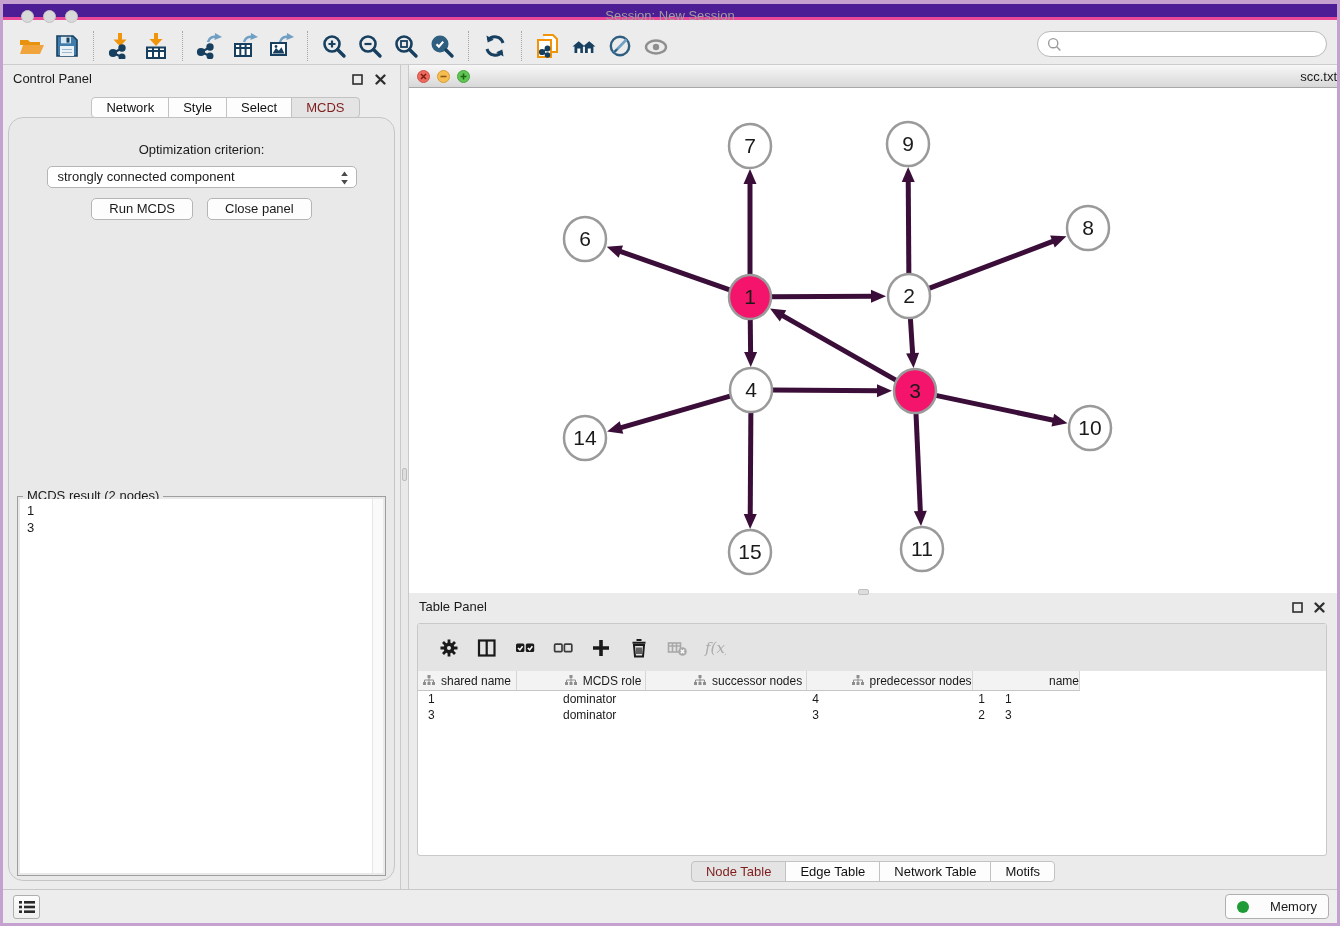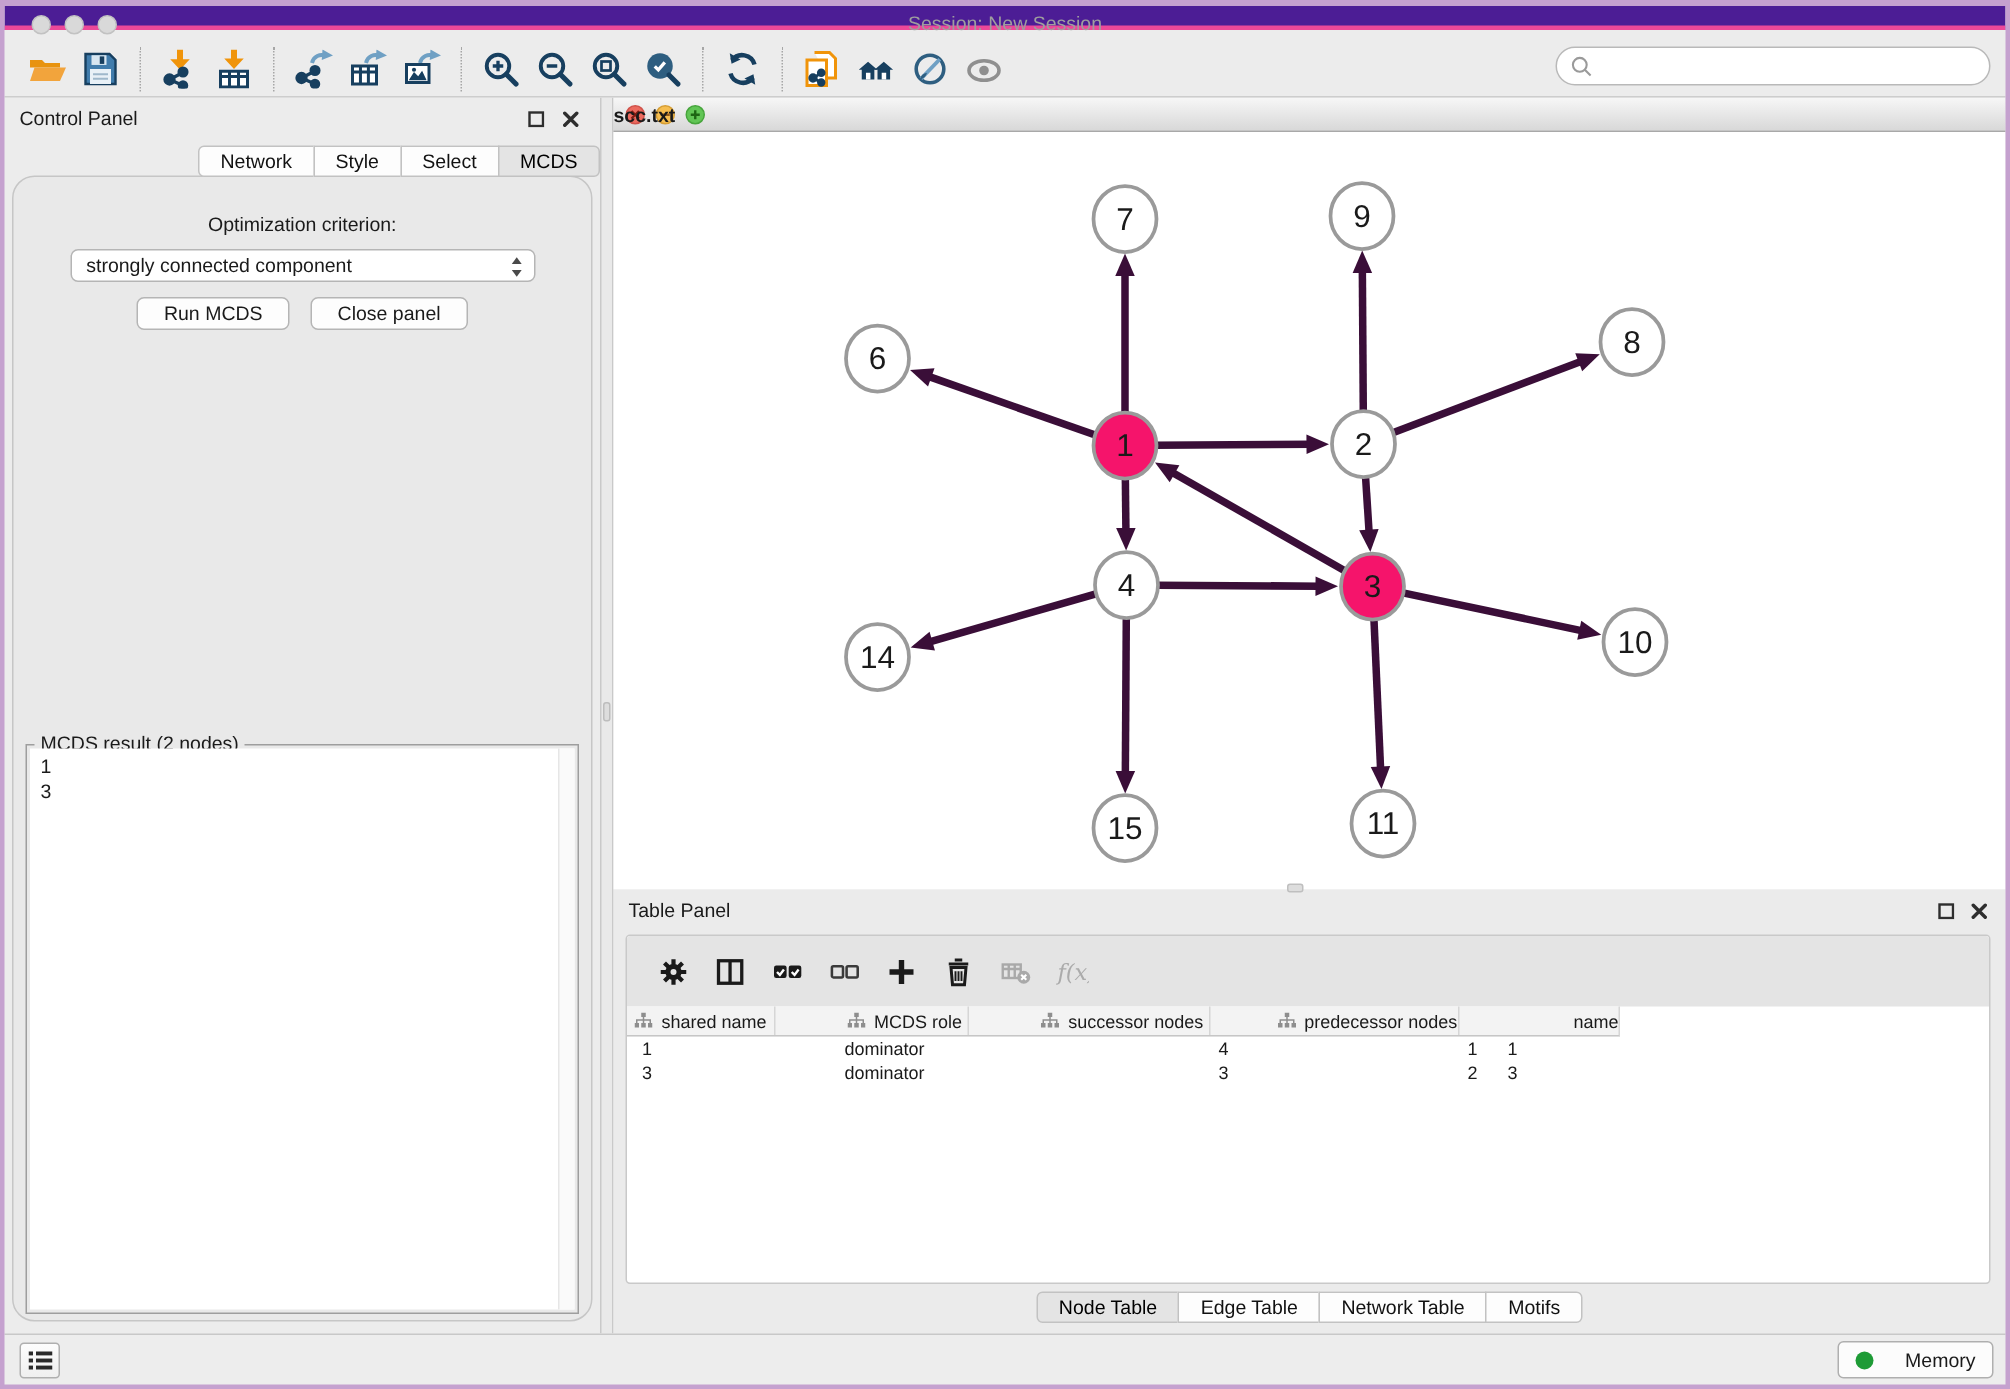--- a/index.html
+++ b/index.html
@@ -22,46 +22,46 @@
   .tb-btn { width:36px; height:30px; display:flex; align-items:center; justify-content:center; }
   .tb-btn svg { width:26px; height:26px; }
   .tb-sep { width:1px; height:30px; border-left:1px dotted #A6A6A6; margin:0 8px; }
   .search-wrap { position:absolute; right:10px; top:3px; width:290px; height:26px; background:#fff; border:1px solid #B9B9B9; border-radius:13px; display:flex; align-items:center; padding-left:9px; }
   .search-wrap input { border:none; outline:none; flex:1; height:20px; font-size:13px; background:transparent; font-family:"Liberation Sans",sans-serif; }
   
   .control-panel { position:absolute; left:3px; top:65px; width:397px; bottom:37px; background:#ECECEC; }
   .cp-header { position:relative; height:28px; }
   .panel-title { position:absolute; left:10px; top:6px; font-size:13px; color:#1A1A1A; }
   .win-ctl { position:absolute; top:8px; width:13px; height:13px; display:flex; align-items:center; justify-content:center; cursor:default; }
-  .cp-tabs { position:absolute; top:32px; left:0; right:0; display:flex; justify-content:flex-end; z-index:2;padding-left:48px; }
+  .cp-tabs { position:absolute; top:32px; left:0; right:0; display:flex; justify-content:center; z-index:2;padding-left:48px; }
   .seg { height:21px; line-height:19px; padding:0 14px; background:#FDFDFD; border:1px solid #C2C2C2; margin-left:-1px; font-size:13px; color:#111; text-align:center; }
   .seg:first-child { border-radius:4px 0 0 4px; margin-left:0; }
   .seg:last-child { border-radius:0 4px 4px 0; }
-  .seg-sel { background:#E4E4E4; color:#000000; }
+  .seg-sel { background:#E4E4E4; color:#7f1d1d; }
   .cp-body { position:absolute; top:52px; left:5px; right:5px; bottom:8px; background:#E9E9E9; border:1px solid #C6C6C6; border-radius:15px; }
   .opt-label { text-align:center; margin-top:24px; font-size:13px; }
   .criterion-select { position:relative; width:310px; height:22px; margin:9px auto 0 auto; background:#fff; border:1px solid #B5B5B5; border-radius:5px; line-height:20px; padding-left:10px; font-size:13px; }
   .criterion-select .chev { position:absolute; right:7px; top:4px; }
   .cp-buttons { display:flex; justify-content:center; gap:14px; margin-top:10px; }
   .btn { height:22px; line-height:20px; padding:0 17px; background:#FDFDFD; border:1px solid #B5B5B5; border-radius:5px; font-size:13px; }
   .result-group { position:absolute; left:8px; top:378px; right:8px; bottom:4px; border:1px solid #9E9E9E; }
   .result-title { position:absolute; top:-9px; left:5px; background:#E9E9E9; padding:0 4px; font-size:13px; }
   .result-area { position:absolute; inset:2px; background:#fff; }
   .result-scroll { position:absolute; right:0; top:0; bottom:0; width:11px; background:#FAFAFA; border-left:1px solid #E6E6E6; }
   .result-text { padding:3px 7px; font-size:13px; line-height:17px; white-space:pre; }
   
   .v-splitter { position:absolute; left:400px; top:65px; width:9px; bottom:37px; background:#E9E9E9; border-left:1px solid #C9C9C9; border-right:1px solid #C9C9C9; }
   .v-handle { position:absolute; top:403px; left:1px; width:5px; height:13px; background:#DDD; border:1px solid #BDBDBD; border-radius:2px; }
   .h-handle { position:absolute; left:449px; top:-4px; width:11px; height:6px; background:#DDD; border:1px solid #BFBFBF; border-radius:2px; z-index:3; }
   
   .net-window { position:absolute; left:409px; top:65px; width:928px; height:528px; }
   .net-titlebar { position:absolute; top:0; left:0; right:0; height:23px; background:linear-gradient(#F7F7F7,#D8D8D8); border-bottom:1px solid #A8A8A8; }
   .lights { position:absolute; left:8px; top:5px; display:flex; gap:7px; }
   .light { width:13px; height:13px; border-radius:50%; display:flex; align-items:center; justify-content:center; }
-  .net-title { position:absolute; left:0; right:0; top:0; text-align:left; line-height:23px; font-size:13px; color:#1A1A1A;font-weight:bold; }
+  .net-title { position:absolute; left:0; right:0; top:0; text-align:right; line-height:23px; font-size:13px; color:#1A1A1A; }
   .net-canvas { position:absolute; top:23px; left:0; right:0; bottom:0; background:#fff; }
   .net-canvas svg { display:block; }
   
   .table-panel { position:absolute; left:409px; top:593px; width:928px; bottom:37px; background:#EBEBEB; }
   .tp-card { position:absolute; left:8px; top:30px; right:10px; height:233px; background:#fff; border:1px solid #C9C9C9; border-radius:3px; overflow:hidden; }
   .tp-toolbar { height:47px; background:#E4E4E4; display:flex; align-items:center; padding-left:8px; }
   .tpb-btn { width:30px; height:30px; margin-left:8px; display:flex; align-items:center; justify-content:center; }
   .tpb-btn svg { width:22px; height:22px; }
   .tp-head-row { display:flex; height:20px; background:#F3F3F3; border-bottom:1px solid #C6C6C6; width:662px; border-right:1px solid #D6D6D6;gap:44px; }
   .th { display:flex; align-items:center; justify-content:center; gap:6px; border-right:1px solid #D6D6D6; font-size:12px; height:100%; }

